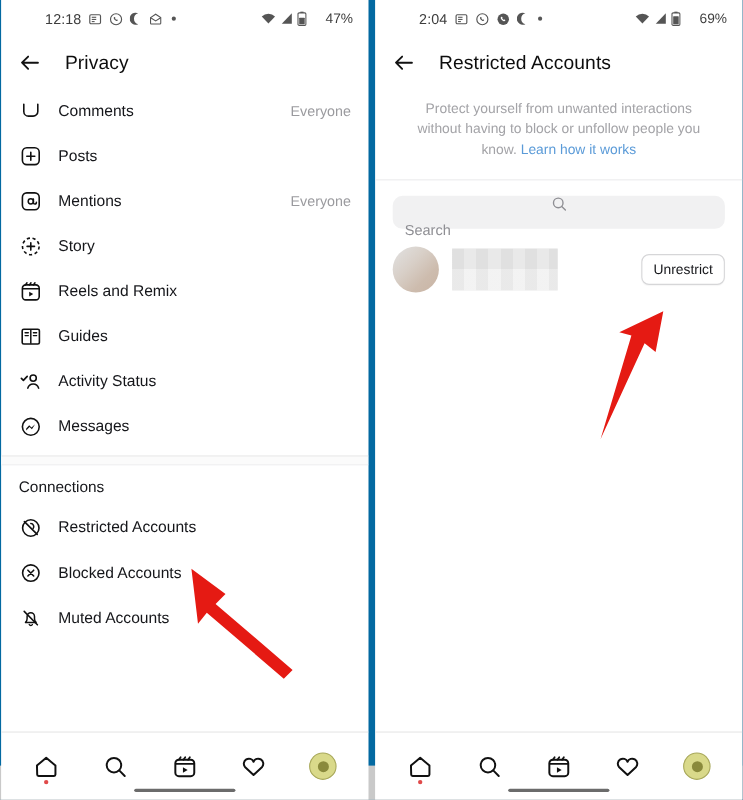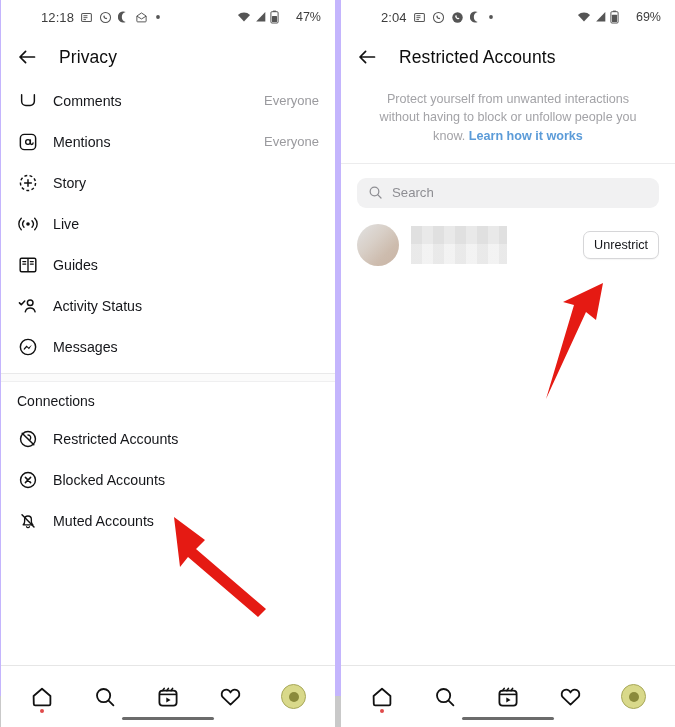--- a/index.html
+++ b/index.html
@@ -5,21 +5,21 @@
   * { box-sizing: border-box; margin: 0; padding: 0; }
   html, body {
     width: 675px; height: 727px;
     background: #c9c9c9;
     font-family: "Liberation Sans", sans-serif;
     overflow: hidden;
   }
   .stage {
     position: relative;
     width: 675px; height: 696px;
-    background: #c4b5fd;
+    background: #0369a1;
     display: flex;
     gap: 6px;
   }
   .phone {
     position: relative;
     width: 334px; height: 727px;
     background: #ffffff;
     overflow: hidden;
     display: flex;
     flex-direction: column;
@@ -149,30 +149,31 @@
 
   
   .desc {
     padding: 10px 26px 18px 26px;
     text-align: center;
     font-size: 12.6px;
     line-height: 1.45;
     color: #a3a3a7;
     border-bottom: 1px solid #ececed;
   }
-  .desc a { color: #5b9bd8; text-decoration: none; font-weight: 700; margin-top: 44px; }
+  .desc a { color: #5b9bd8; text-decoration: none; font-weight: 400; margin-top: 44px; }
   .searchwrap { padding: 14px 16px 10px 16px; }
   .searchbar {
     height: 30px;
     border-radius: 9px;
     background: #f1f1f2;
     display: flex;
     align-items: center;
     gap: 9px;
     padding: 0 11px;
+    flex-direction: column;
   }
   .searchbar input {
     border: none; outline: none; background: transparent;
     font-family: "Liberation Sans", sans-serif;
     font-size: 13.2px;
     color: #8e8e93;
     width: 100%;
   }
   .searchbar input::placeholder { color: #8e8e93; }
 
@@ -303,20 +304,30 @@
       <div class="row">
         <span class="ricon">
             <svg width="20" height="20" viewBox="0 0 22 22">
               <path d="M4 4.2v7.1a4.7 4.7 0 0 0 4.7 4.7h4.6a4.7 4.7 0 0 0 4.7-4.7V4.2" fill="none" stroke="#111" stroke-width="1.6" stroke-linecap="round"></path>
             </svg>
           </span>
         <span class="rlabel">Comments</span>
         <span class="rvalue">Everyone</span>
       </div>
 
+      <div class="row">
+        <span class="ricon">
+            <svg width="20" height="20" viewBox="0 0 22 22">
+              <rect x="2.6" y="2.6" width="16.8" height="16.8" rx="4.4" fill="none" stroke="#111" stroke-width="1.6"></rect>
+              <path d="M11 7v8M7 11h8" stroke="#111" stroke-width="1.6" stroke-linecap="round"></path>
+            </svg>
+          </span>
+        <span class="rlabel">Posts</span>
+        <span class="rvalue"></span>
+      </div>
 
       <div class="row">
         <span class="ricon">
             <svg width="20" height="20" viewBox="0 0 22 22">
               <rect x="2.6" y="2.6" width="16.8" height="16.8" rx="4.4" fill="none" stroke="#111" stroke-width="1.6"></rect>
               <circle cx="11" cy="11" r="2.6" fill="none" stroke="#111" stroke-width="1.5"></circle>
               <path d="M13.6 8.6v3.6c0 1 .7 1.6 1.5 1.6.9 0 1.5-.7 1.5-1.9" fill="none" stroke="#111" stroke-width="1.5" stroke-linecap="round"></path>
             </svg>
           </span>
         <span class="rlabel">Mentions</span>
@@ -327,32 +338,33 @@
         <span class="ricon">
             <svg width="20" height="20" viewBox="0 0 22 22">
               <circle cx="11" cy="11" r="8.3" fill="none" stroke="#111" stroke-width="1.6" stroke-dasharray="3.2 2.6"></circle>
               <path d="M11 7.3v7.4M7.3 11h7.4" stroke="#111" stroke-width="1.6" stroke-linecap="round"></path>
             </svg>
           </span>
         <span class="rlabel">Story</span>
         <span class="rvalue"></span>
       </div>
 
-
-      <div class="row">
-        <span class="ricon">
-            <svg width="22" height="20" viewBox="0 0 24 22">
-              <circle cx="12" cy="11" r="2" fill="#111"></circle>
-              <path d="M7.6 7.4a5.4 5.4 0 0 0 0 7.2M16.4 7.4a5.4 5.4 0 0 1 0 7.2" fill="none" stroke="#111" stroke-width="1.5" stroke-linecap="round"></path>
-              <path d="M4.6 4.6a9 9 0 0 0 0 12.8M19.4 4.6a9 9 0 0 1 0 12.8" fill="none" stroke="#111" stroke-width="1.5" stroke-linecap="round"></path>
-            </svg>
-          </span>
-        <span class="rlabel">Live</span>
+      <div class="row">
+        <span class="ricon">
+            <svg width="20" height="20" viewBox="0 0 22 22">
+              <rect x="2.6" y="4.4" width="16.8" height="15" rx="3.4" fill="none" stroke="#111" stroke-width="1.6"></rect>
+              <path d="M2.8 8.3h16.4" stroke="#111" stroke-width="1.5"></path>
+              <path d="M5.6 4.5 7.2 2.3M9.6 4.5 11.2 2.3M13.6 4.5 15.2 2.3" stroke="#111" stroke-width="1.5" stroke-linecap="round"></path>
+              <path d="M9.4 11.3v4.6l4-2.3z" fill="#111"></path>
+            </svg>
+          </span>
+        <span class="rlabel">Reels and Remix</span>
         <span class="rvalue"></span>
       </div>
+
 
       <div class="row">
         <span class="ricon">
             <svg width="20" height="20" viewBox="0 0 22 22">
               <rect x="2.4" y="3.6" width="17.2" height="14.8" rx="1.6" fill="none" stroke="#111" stroke-width="1.6"></rect>
               <path d="M11 3.8v14.4" stroke="#111" stroke-width="1.5"></path>
               <path d="M5.3 7.2h3.2M5.3 10h3.2M13.6 7.2h3.2M13.6 10h3.2" stroke="#111" stroke-width="1.4" stroke-linecap="round"></path>
             </svg>
           </span>
         <span class="rlabel">Guides</span>

